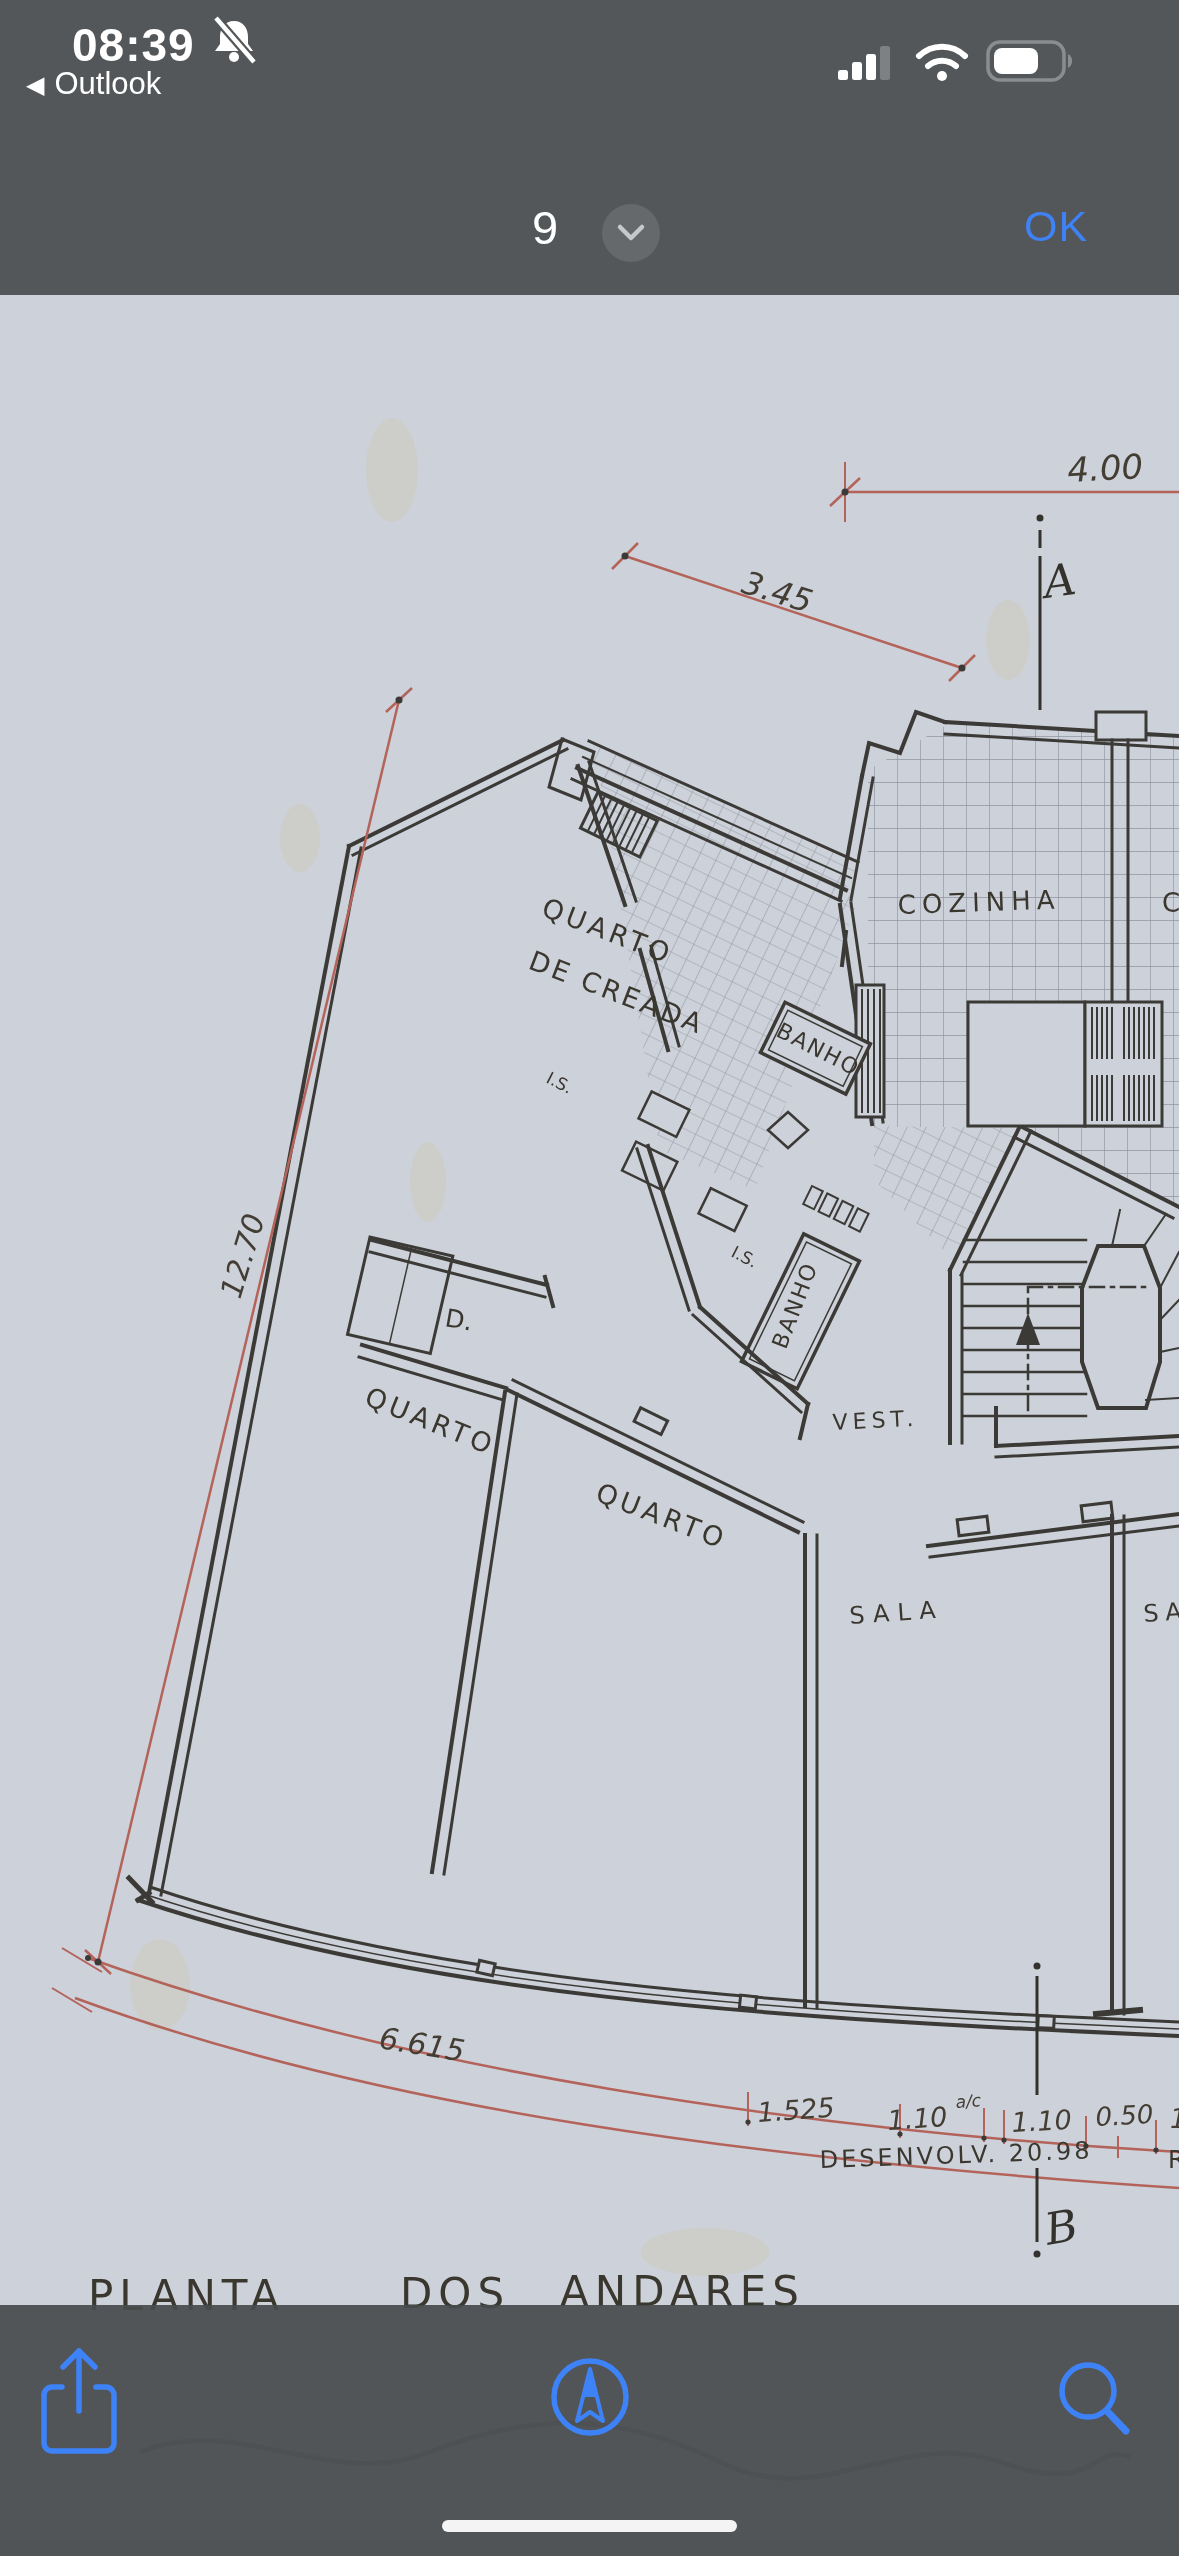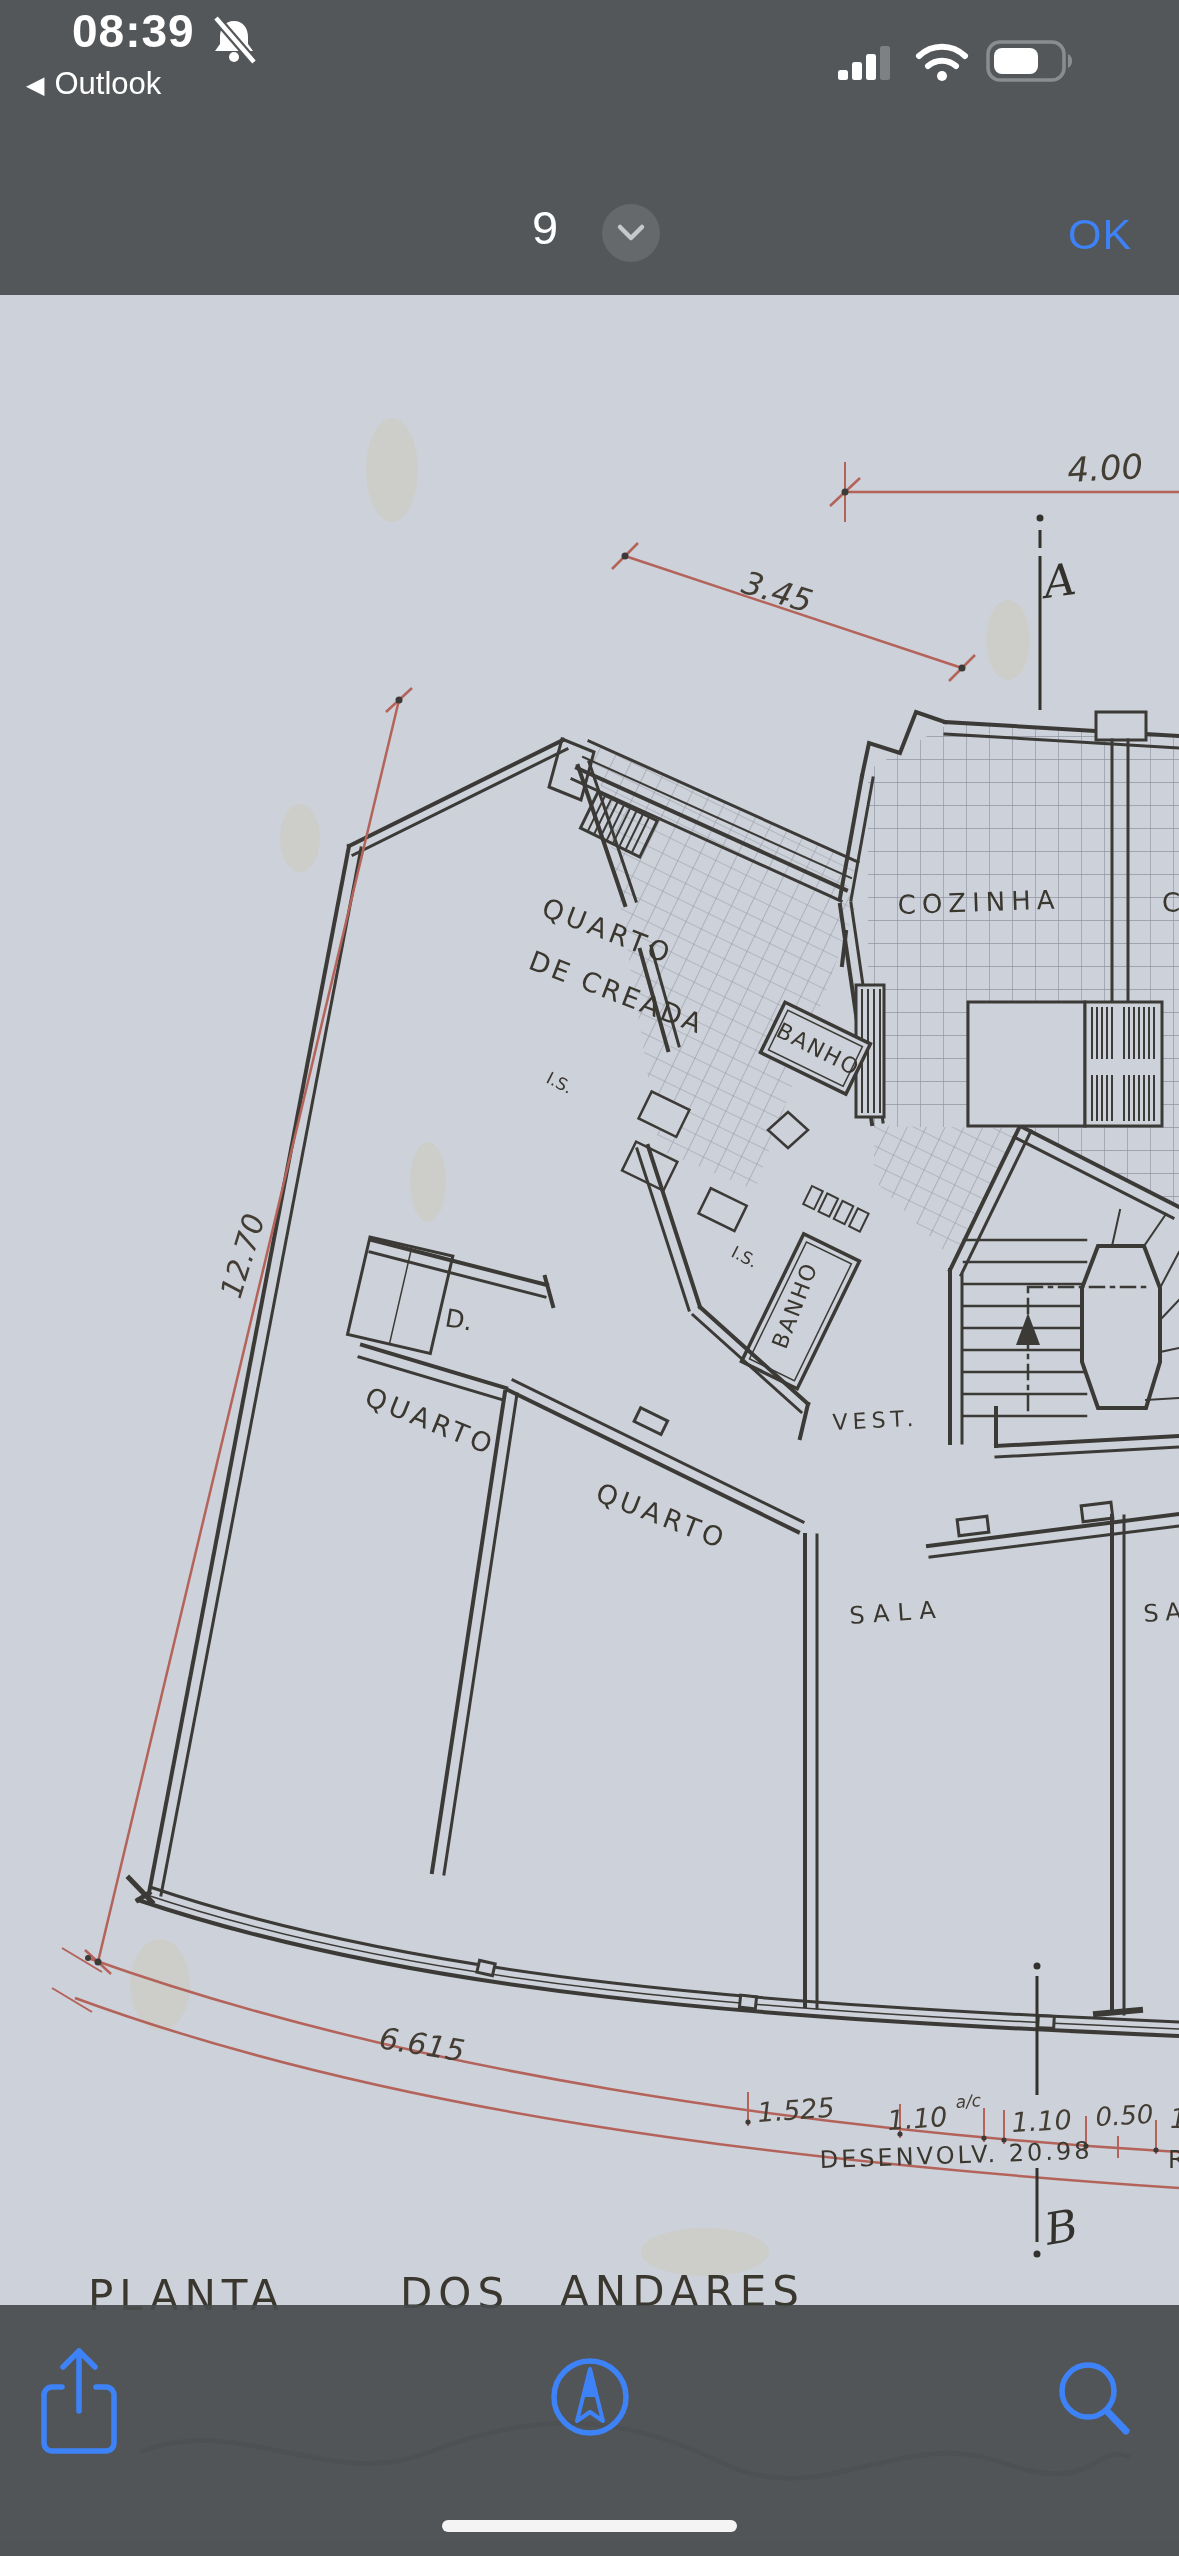--- a/index.html
+++ b/index.html
@@ -5,30 +5,30 @@
   html,body{margin:0;padding:0;background:#222;}
   .screen{position:relative;width:1179px;height:2556px;overflow:hidden;
           background:#cdd1d9;font-family:"Liberation Sans",sans-serif;}
   svg text{user-select:none;}
   .hand{font-family:"DejaVu Sans",sans-serif;fill:#3a372f;}
   .dimtxt{font-family:"DejaVu Sans",sans-serif;fill:#433d33;font-style:italic;}
   .axis{font-family:"DejaVu Serif",serif;font-style:italic;fill:#33322c;}
   
   .chrome-top{position:absolute;left:0;top:0;width:1179px;height:295px;
               background:#545759;z-index:3;color:#fff;}
-  .time{position:absolute;left:72px;top:4px;font-size:46px;font-weight:700;letter-spacing:1px;}
+  .time{position:absolute;left:72px;top:18px;font-size:46px;font-weight:700;letter-spacing:1px;}
   .bell{position:absolute;left:212px;top:16px;}
   .backrow{position:absolute;left:26px;top:66px;display:flex;align-items:center;gap:10px;
            font-size:31px;color:#fff;}
   .back-tri{font-size:24px;line-height:31px;}
   .sysicons{position:absolute;left:836px;top:40px;display:flex;align-items:flex-end;gap:16px;}
   .pagenum{position:absolute;left:532px;top:200px;font-size:47px;color:#fff;}
   .chev-btn{position:absolute;left:602px;top:204px;width:58px;height:58px;border-radius:50%;
             background:#66696b;display:flex;align-items:center;justify-content:center;}
-  .ok-btn{position:absolute;left:1068px;top:202px;font-size:43px;color:#3E82F8;letter-spacing:1px;margin-top:8px;}
+  .ok-btn{position:absolute;left:1024px;top:202px;font-size:43px;color:#3E82F8;letter-spacing:1px;}
   
   .toolbar{position:absolute;left:0;top:2305px;width:1179px;height:251px;
            background:rgba(72,75,77,0.93);z-index:3;}
   .tb-ic{position:absolute;}
   .home-indicator{position:absolute;left:442px;top:2520px;width:295px;height:12px;
                   border-radius:7px;background:#f4f4f4;z-index:4;}
 </style>
 </head>
 <body>
 

